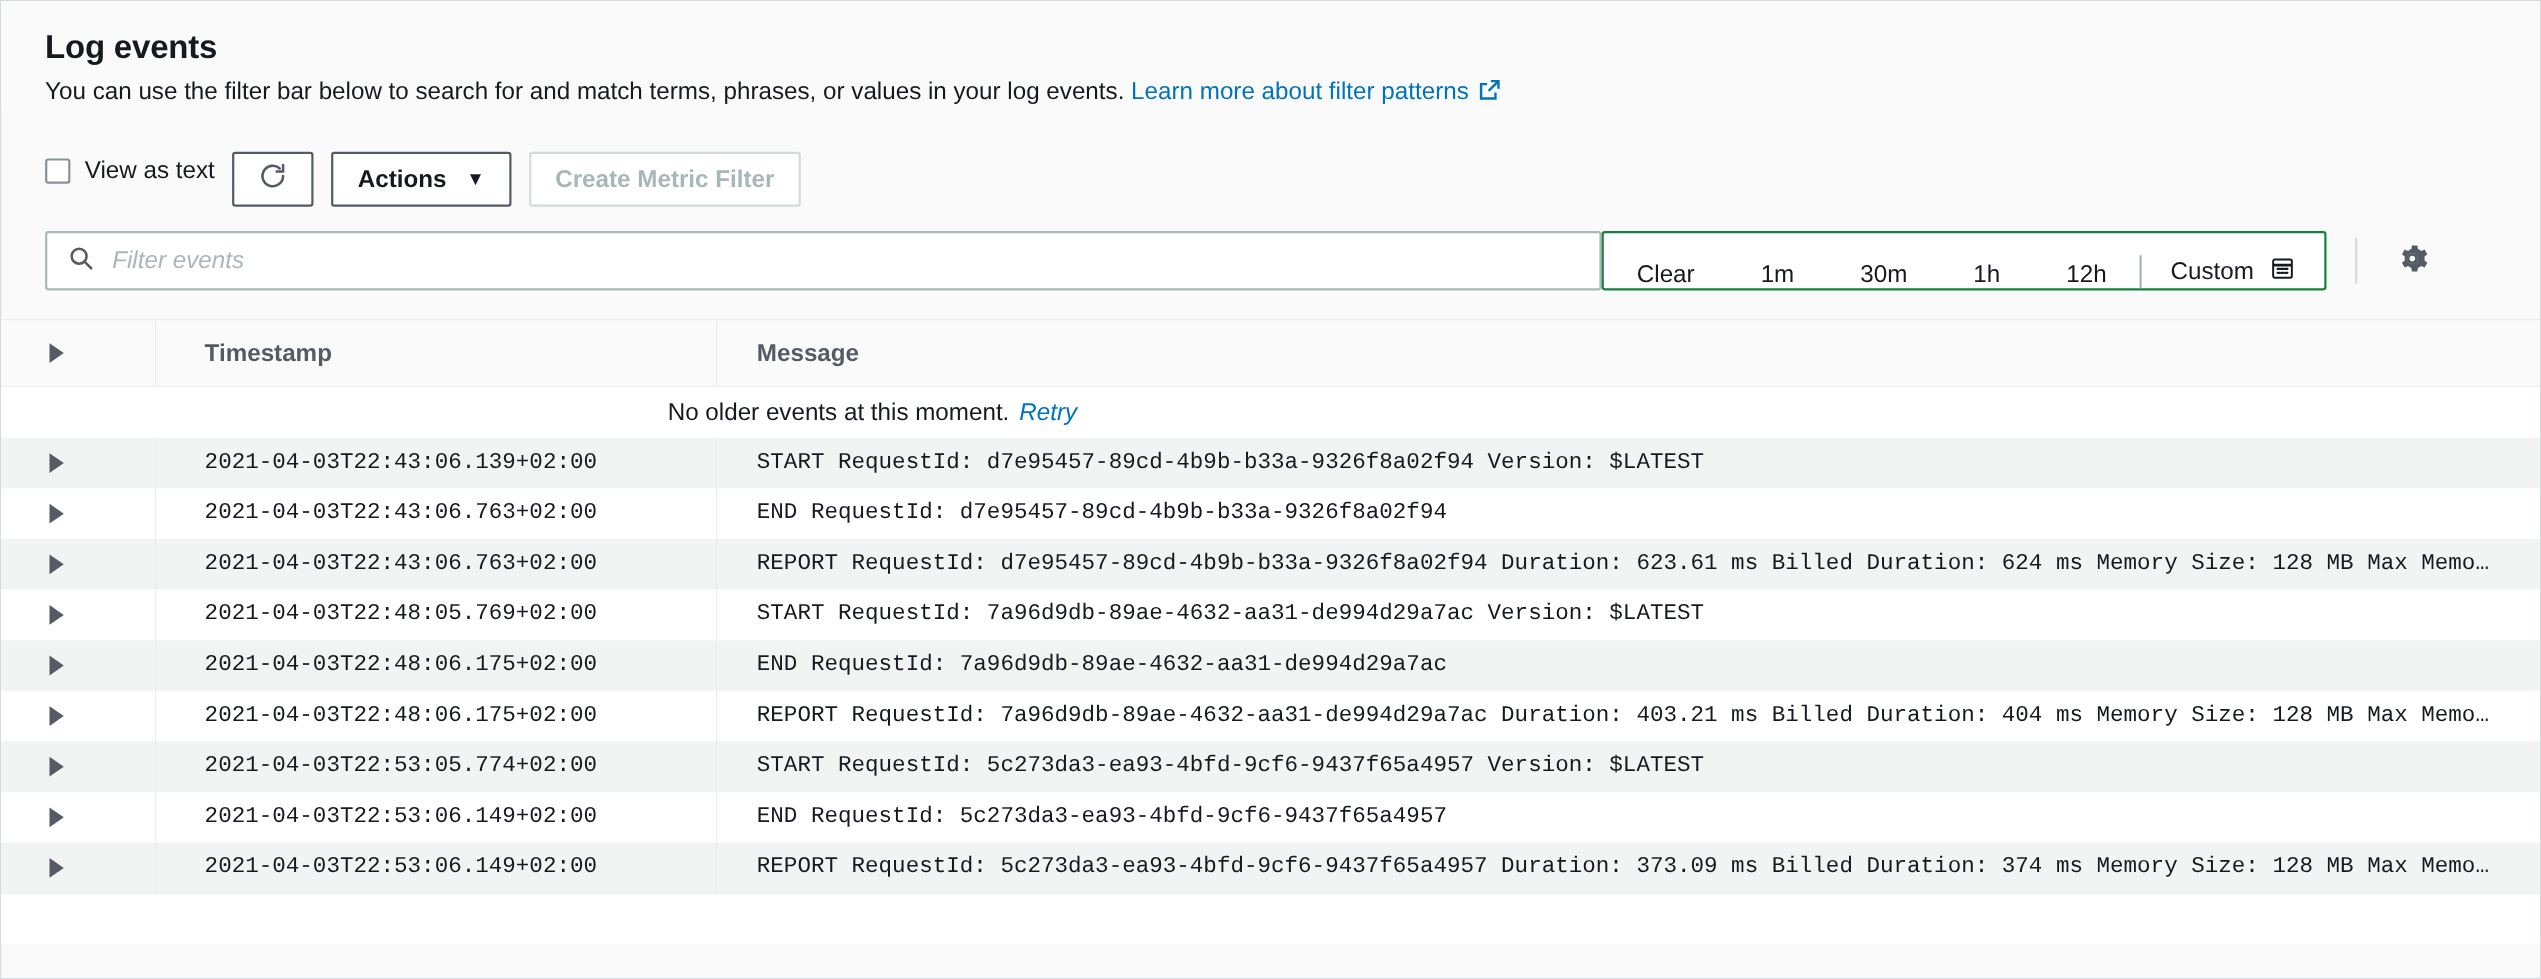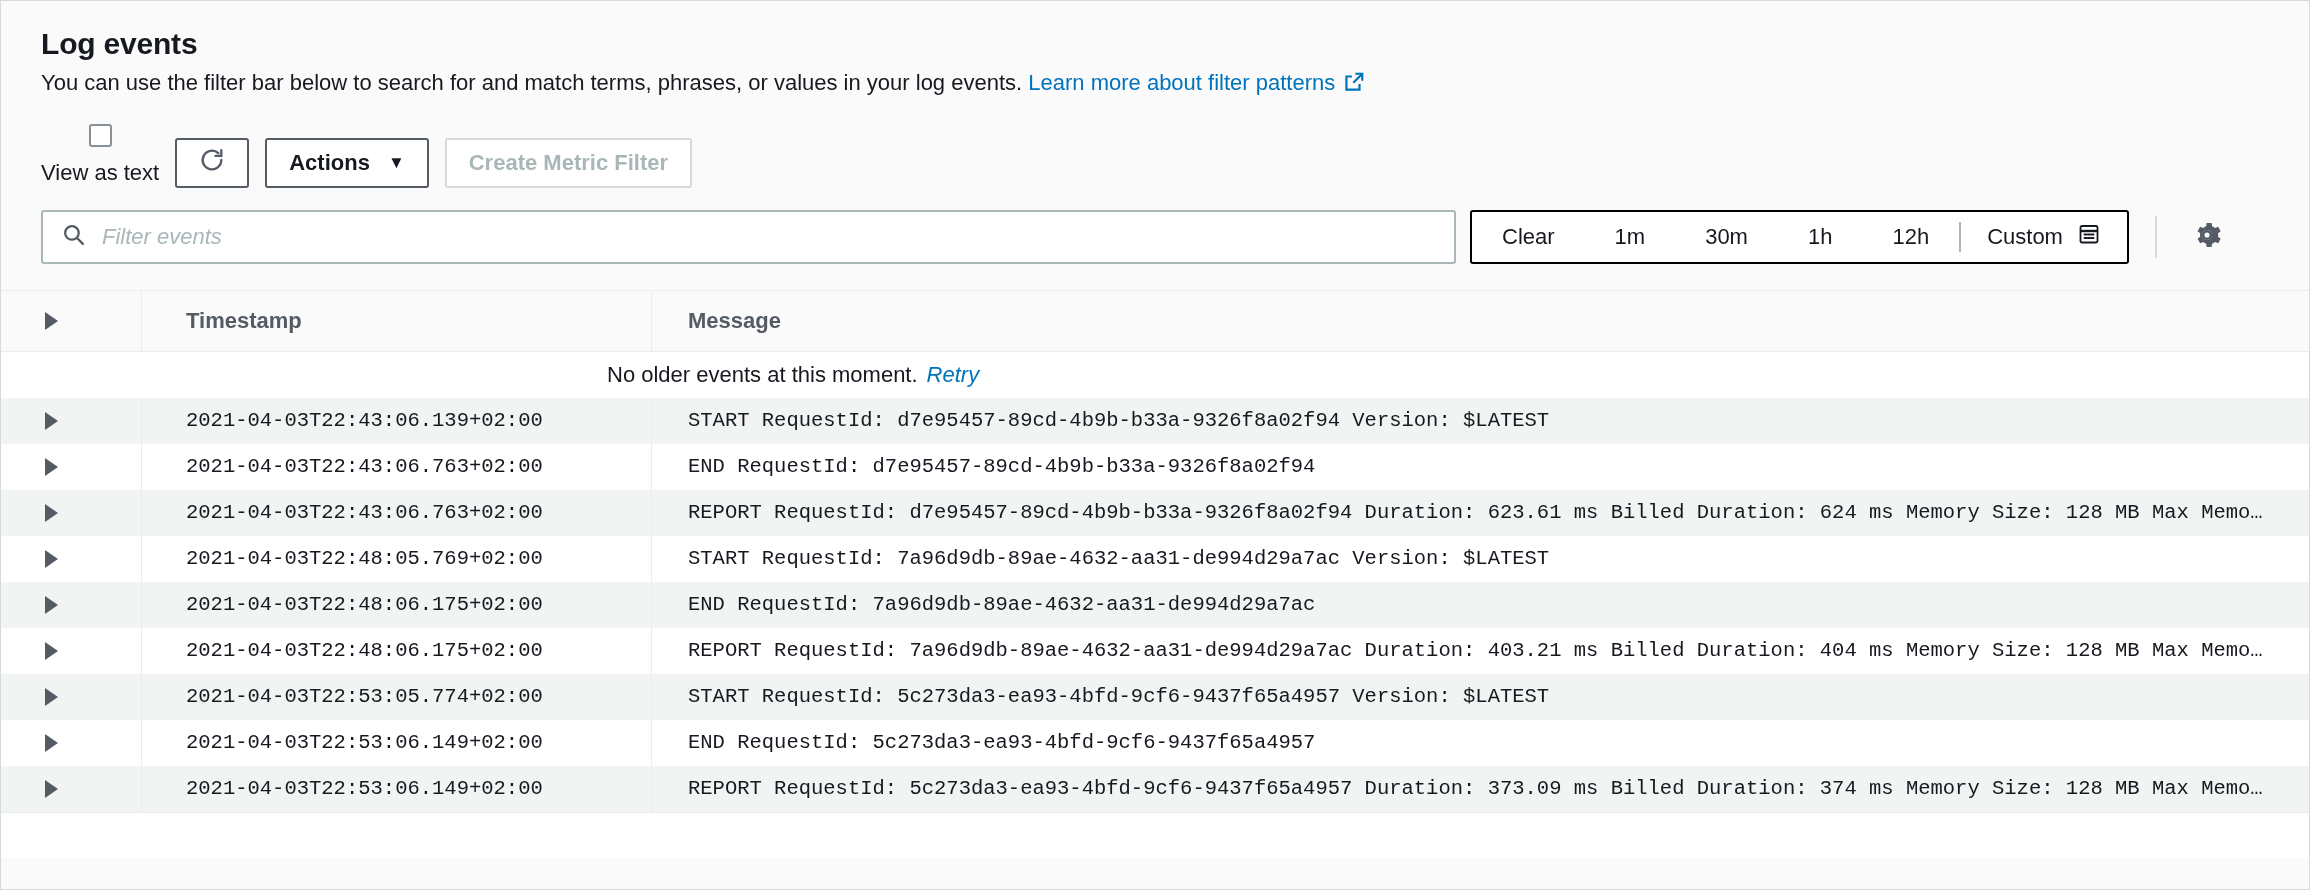--- a/index.html
+++ b/index.html
@@ -30,21 +30,21 @@
     color: #0073bb; text-decoration: none; cursor: pointer;
     display: inline-flex; align-items: baseline; gap: 8px;
   }
   .ext-icon { position: relative; top: 3px; }
 
   
   .toolbar {
     display: flex; align-items: center; gap: 16px;
     padding: 24px 40px 0 40px;
   }
-  .chk-wrap { display: flex; align-items: center; gap: 13px; cursor: pointer; flex-direction: column; }
+  .chk-wrap { display: flex; align-items: center; gap: 13px; cursor: pointer; }
   .chk-box {
     width: 23px; height: 23px; border: 2px solid #879196;
     border-radius: 3px; background: #fff;
   }
   .chk-label { font-size: 22px; color: #16191f; }
   .btn {
     height: 50px; border: 2px solid #545b64; border-radius: 3px;
     background: #fff; color: #16191f; font-size: 22px; font-weight: bold;
     display: inline-flex; align-items: center; justify-content: center;
     gap: 18px; padding: 0 22px; cursor: pointer;
@@ -68,23 +68,22 @@
     display: flex; align-items: center; gap: 14px; padding: 0 18px;
     max-width: 1415px;
   }
   .search-input {
     border: 0; outline: 0; background: transparent;
     font-size: 22px; font-style: italic; color: #687078;
     width: 100%; font-family: "Liberation Sans", sans-serif;
   }
   .search-input::placeholder { color: #aab7b8; font-style: italic; }
   .range-group {
-    display: flex; align-items: center; height: 54px;
-    border: 2px solid #000000; border-radius: 3px; background: #fff;
-    margin-left: 14px;
+    display: flex; align-items: flex-end; height: 54px;
+    border: 2px solid #15803d; border-radius: 3px; background: #fff;
   }
   .range-btn {
     display: flex; align-items: center; justify-content: center;
     padding: 0 30px; font-size: 22px; color: #16191f; cursor: pointer;
     background: transparent; border: 0;
     font-family: "Liberation Sans", sans-serif; white-space: nowrap;
   }
   .range-btn.custom {
     border-left: 2px solid #aab7b8; gap: 14px; padding: 0 26px;
   }

